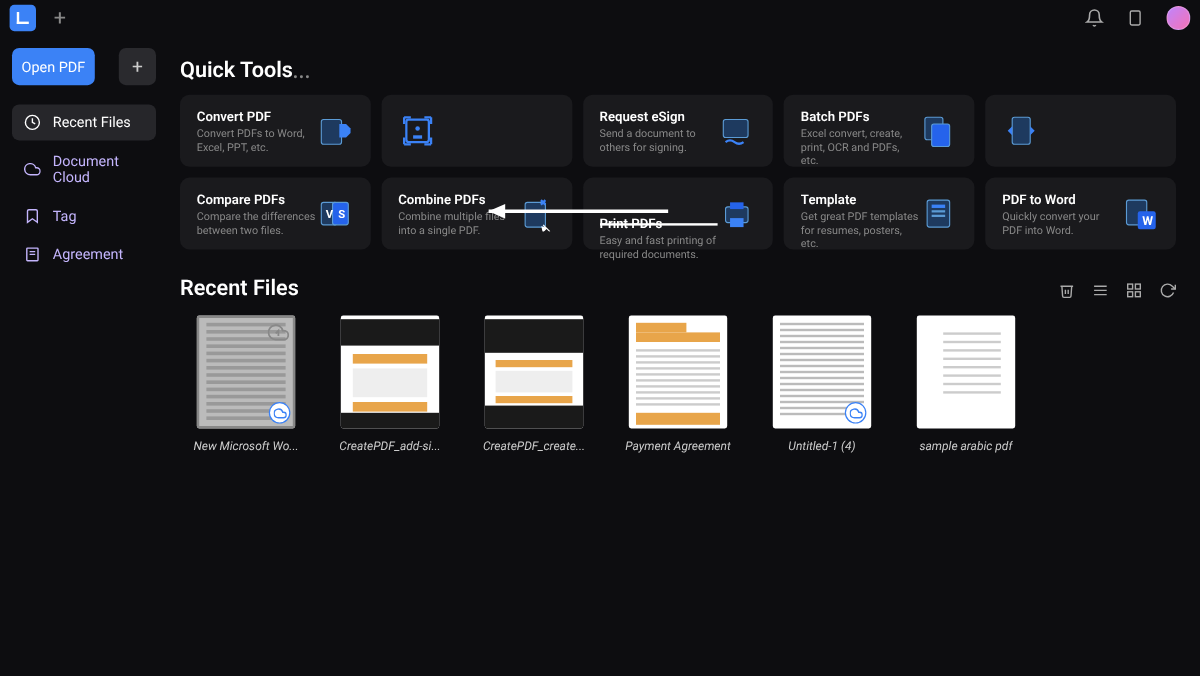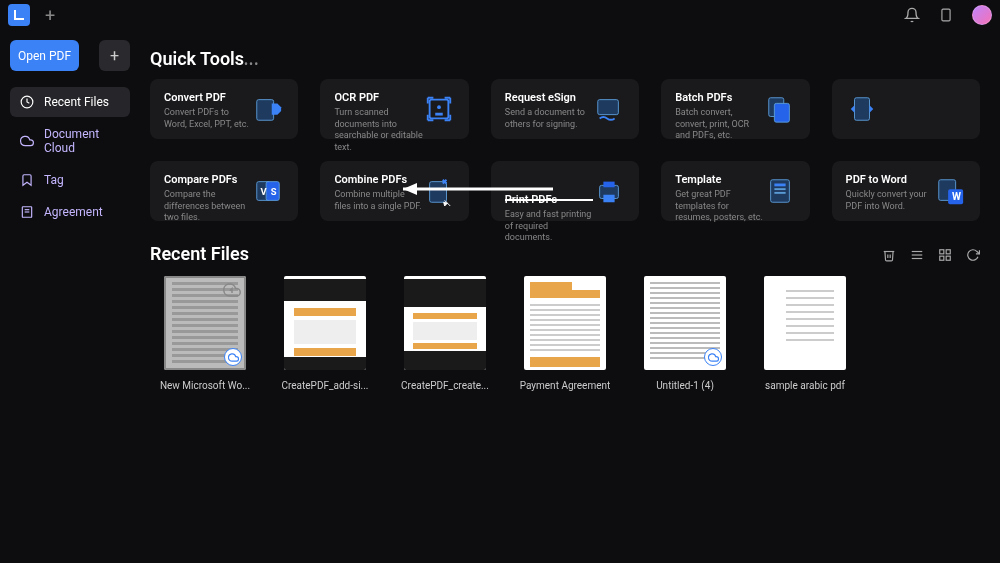--- a/index.html
+++ b/index.html
@@ -23,36 +23,36 @@
 .sidebar-nav { display: flex; flex-direction: column; gap: 2px; margin-top: 6px; }
 .nav-item { display: flex; align-items: center; gap: 10px; padding: 8px 10px; border-radius: 6px; font-size: 12px; color: #c4b5fd; cursor: pointer; }
 .nav-item.active { background: #26262a; color: #fff; }
 .nav-icon { width: 14px; height: 14px; display: flex; align-items: center; justify-content: center; }
 
 .content { flex: 1; padding: 18px 20px 18px 10px; overflow-y: auto; }
 .section-row { display: flex; align-items: center; justify-content: flex-start; }
 .section-title { font-size: 18px; font-weight: 600; margin-bottom: 10px; }
 .more-dots { font-size: 12px; color: #888; cursor: pointer; letter-spacing: 1px; }
 
-.tool-grid { display: grid; grid-template-columns: repeat(5, 1fr); gap: 22px; margin-bottom: 22px; }
+.tool-grid { display: grid; grid-template-columns: repeat(5, 1fr); gap: 9px; margin-bottom: 22px; }
 .tool-card { background: #1a1a1d; border-radius: 8px; padding: 12px 14px; height: 60px; display: flex; justify-content: space-between; cursor: pointer; position: relative; }
 .tool-text { flex: 1; min-width: 0; }
 .tool-title { font-size: 11px; font-weight: 600; color: #fff; }
 .tool-desc { font-size: 9px; color: #888; line-height: 1.3; margin-top: 3px; }
 .tool-icon { width: 32px; height: 32px; display: flex; align-items: center; justify-content: center; align-self: center; }
 
 .files-header { display: flex; align-items: center; justify-content: space-between; margin-bottom: 12px; }
 .files-actions { display: flex; gap: 14px; }
 .file-action-icon { width: 14px; height: 14px; cursor: pointer; }
 
 .file-grid { display: grid; grid-template-columns: repeat(7, 1fr); gap: 10px; }
 .file-card { display: flex; flex-direction: column; align-items: center; cursor: pointer; }
 .file-thumb { width: 82px; height: 94px; background: #fff; border-radius: 2px; position: relative; overflow: hidden; }
 .file-thumb.selected { outline: 2px solid #888; outline-offset: -2px; background: #bbb; }
-.file-name { font-size: 10px; color: #ccc; margin-top: 10px; text-align: left; max-width: 100px; white-space: nowrap; overflow: hidden; text-overflow: ellipsis; }
+.file-name { font-size: 10px; color: #ccc; margin-top: 10px; text-align: left; max-width: 100px; white-space: nowrap; overflow: hidden; text-overflow: ellipsis; font-style: italic; }
 .cloud-badge { position: absolute; bottom: 4px; right: 4px; width: 18px; height: 18px; background: #fff; border-radius: 50%; border: 1.5px solid #3b82f6; display: flex; align-items: center; justify-content: center; }
 .cloud-up-badge { position: absolute; top: 4px; right: 4px; width: 20px; height: 20px; display: flex; align-items: center; justify-content: center; }
 
 .thumb-lines { padding: 6px 8px; }
 .thumb-line { height: 3px; background: #999; margin-bottom: 3px; }
 .thumb-orange-bar { height: 8px; background: #e8a54a; margin: 3px 6px; }
 .thumb-content { padding: 6px; }
 .thumb-black-strip { height: 22px; background: #1a1a1a; margin: 3px 0; }
 
 .annotation-arrow { position: absolute; left: 56%; top: 50%; transform: translateY(-50%); z-index: 5; pointer-events: none; }
@@ -143,24 +143,20 @@
       <div class="tool-desc">Convert PDFs to Word, Excel, PPT, etc.</div>
     </div>
     <div class="tool-icon">
             <svg width="30" height="30" viewBox="0 0 32 32">
               <rect x="4" y="6" width="18" height="22" rx="2" fill="#1e3a5f" stroke="#5b9bd5" stroke-width="1"></rect>
               <path d="M20 10 h6 l4 4 v4 l-4 4 h-6 z" fill="#3b82f6"></path>
             </svg>
           </div>
         </div>
         <div class="tool-card">
-    <div class="tool-text">
-      <div class="tool-title">OCR PDF</div>
-      <div class="tool-desc">Turn scanned documents into searchable or editable text.</div>
-    </div>
     <div class="tool-icon">
             <svg width="30" height="30" viewBox="0 0 32 32">
               <rect x="6" y="6" width="20" height="20" rx="2" fill="none" stroke="#3b82f6" stroke-width="2"></rect>
               <circle cx="16" cy="14" r="2" fill="#3b82f6"></circle>
               <rect x="12" y="20" width="8" height="3" fill="#3b82f6"></rect>
               <path d="M4 4 h6 M4 4 v6 M28 4 h-6 M28 4 v6 M4 28 h6 M4 28 v-6 M28 28 h-6 M28 28 v-6" stroke="#3b82f6" stroke-width="2" fill="none"></path>
             </svg>
           </div>
         </div>
         <div class="tool-card">
@@ -171,21 +167,21 @@
     <div class="tool-icon">
             <svg width="30" height="30" viewBox="0 0 32 32">
               <rect x="4" y="6" width="22" height="16" rx="2" fill="#1e3a5f" stroke="#5b9bd5"></rect>
               <path d="M6 26 q4 -3 8 0 t8 0" stroke="#3b82f6" stroke-width="2" fill="none"></path>
             </svg>
           </div>
         </div>
         <div class="tool-card">
     <div class="tool-text">
       <div class="tool-title">Batch PDFs</div>
-      <div class="tool-desc">Batch convert, convert, print, OCR and PDFs, etc.</div>
+      <div class="tool-desc">Excel convert, create, print, OCR and PDFs, etc.</div>
     </div>
     <div class="tool-icon">
             <svg width="30" height="30" viewBox="0 0 32 32">
               <rect x="4" y="4" width="16" height="20" rx="2" fill="#1e3a5f" stroke="#5b9bd5"></rect>
               <rect x="10" y="10" width="16" height="20" rx="2" fill="#2563eb" stroke="#5b9bd5"></rect>
             </svg>
           </div>
         </div>
         <div class="tool-card">
     <div class="tool-icon">

